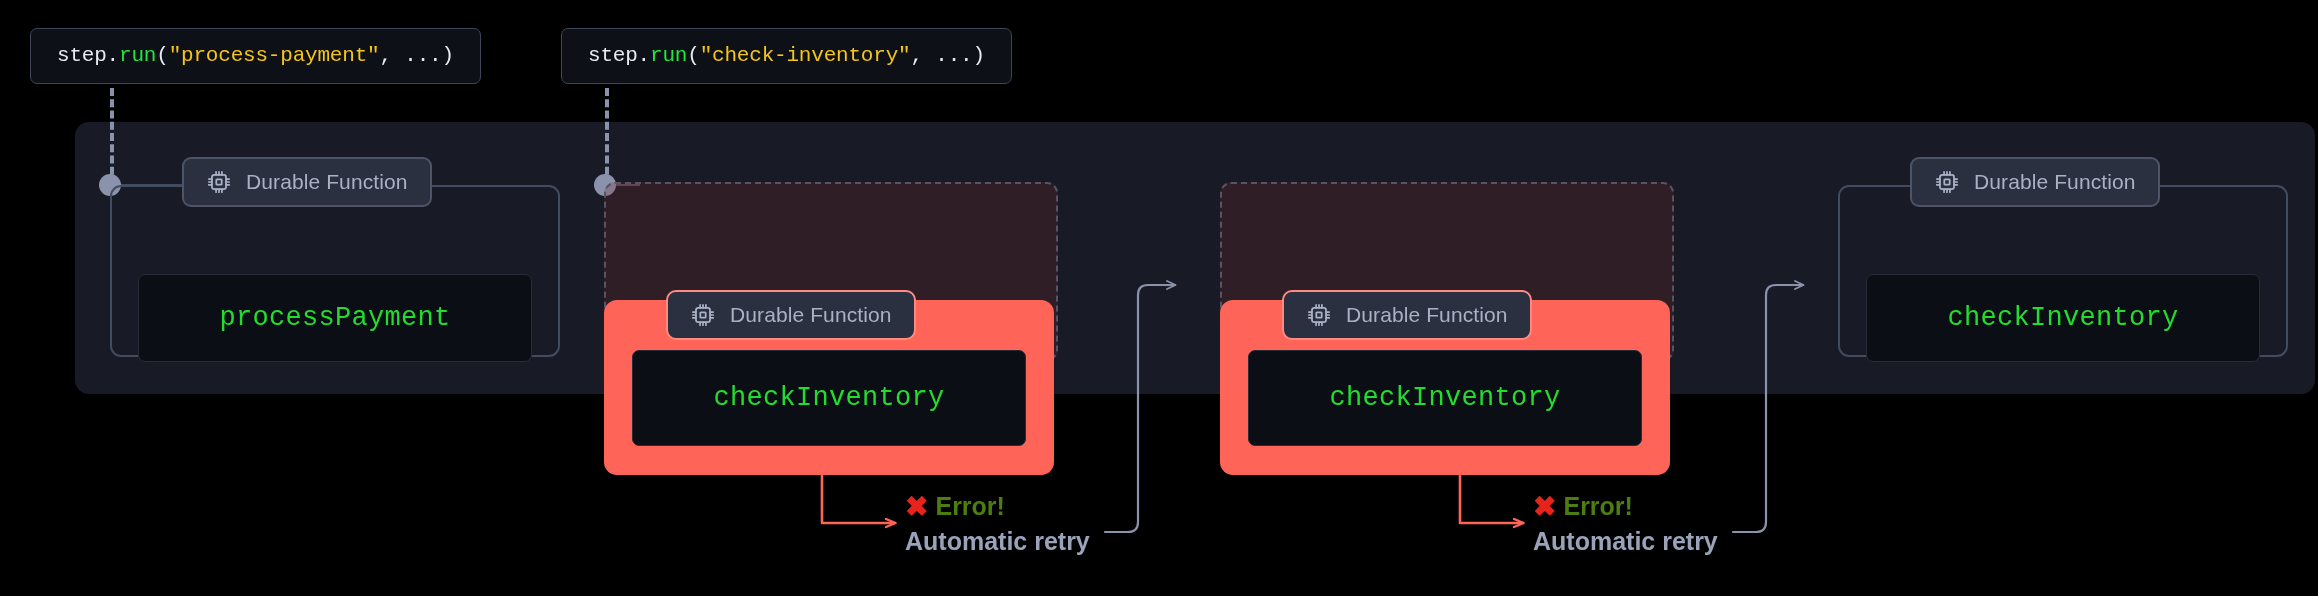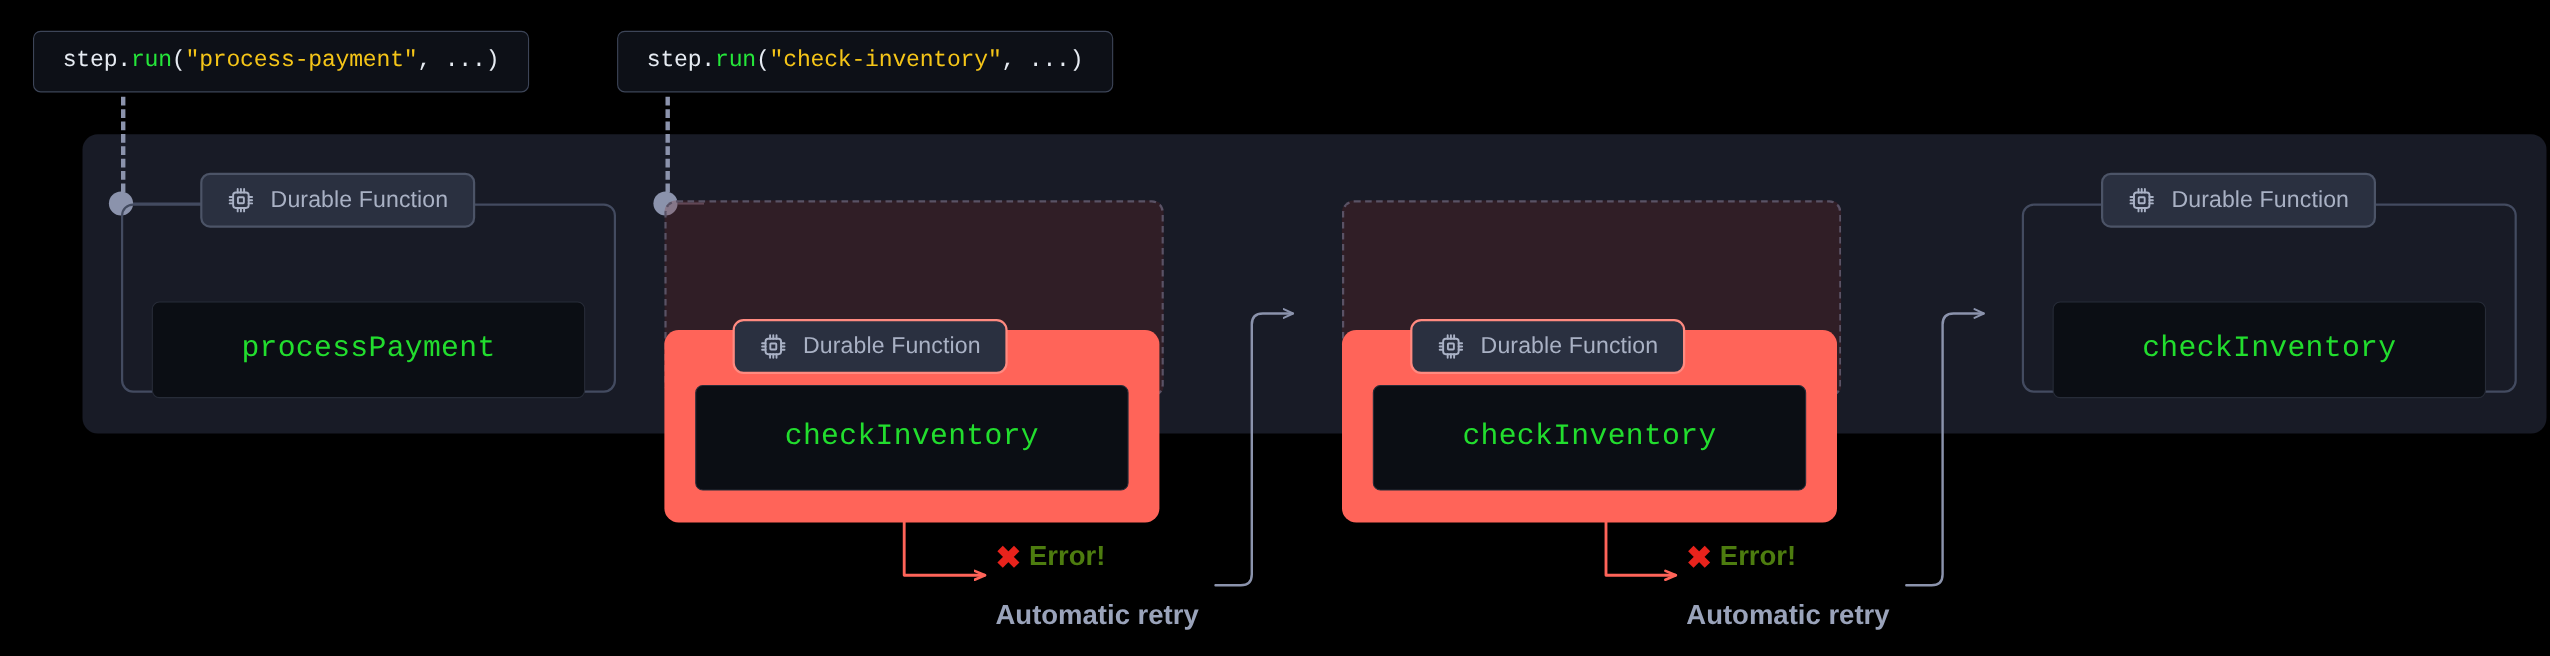--- a/index.html
+++ b/index.html
@@ -206,21 +206,21 @@
   .err-annot .err-label {
     color: #4d7c0f;
     font-size: 25px;
     font-weight: bold;
   }
   .err-annot .retry-label {
     color: #9aa3ba;
     font-size: 25px;
     font-weight: bold;
     white-space: nowrap;
-    margin-top: 24px;
+    margin-top: 6px;
   }
 
   svg.overlay {
     position: absolute;
     left: 0;
     top: 0;
     width: 2318px;
     height: 596px;
     pointer-events: none;
     overflow: visible;

